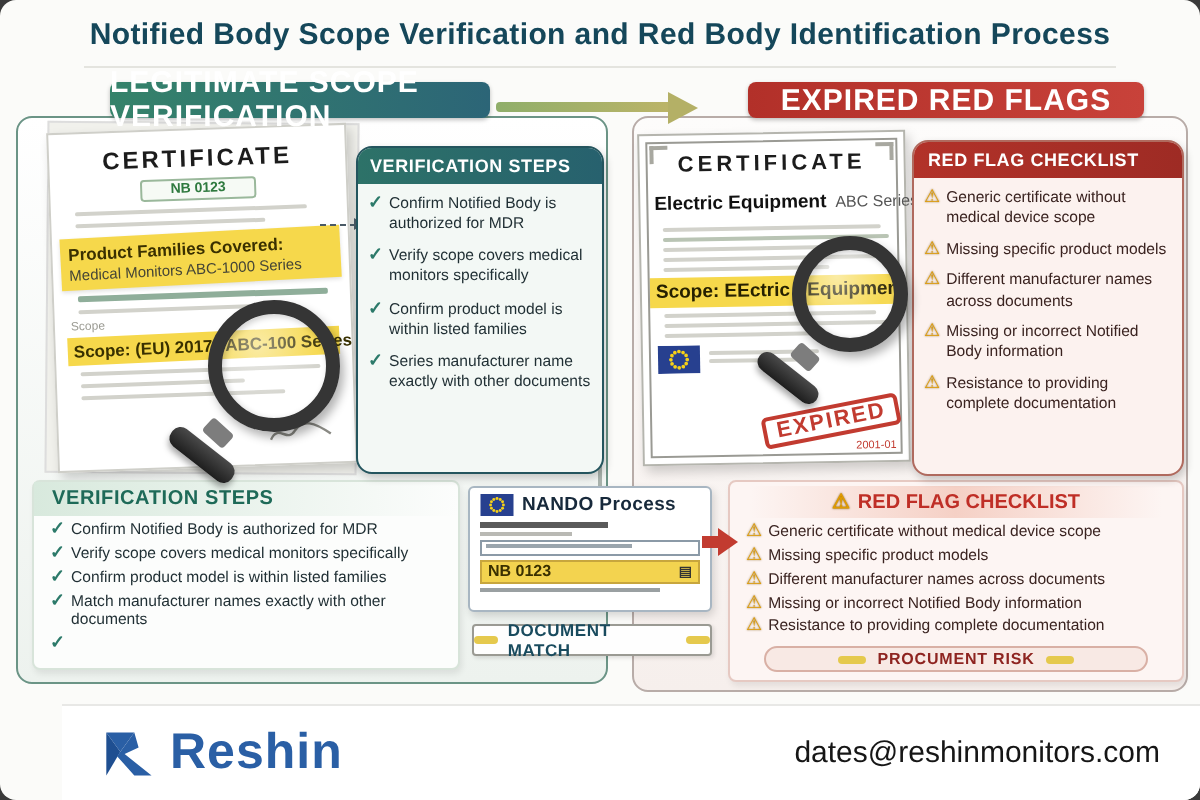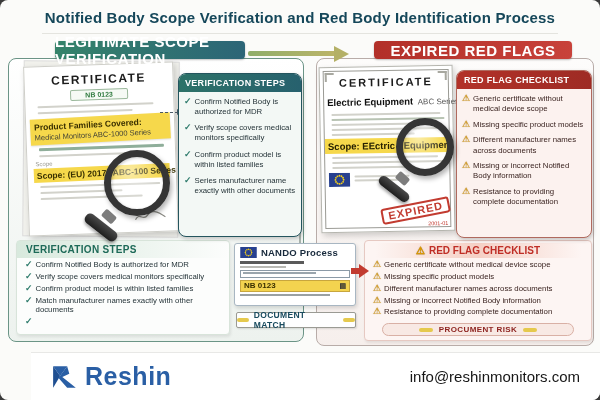--- a/index.html
+++ b/index.html
@@ -441,16 +441,16 @@
 
   <div class="footer">
     <div class="brand">
       <svg width="28" height="28" viewBox="0 0 26 26">
         <polygon points="2,3 15,3 8.5,12" fill="#2a5fa5"></polygon>
         <polygon points="2,3 8.5,12 2,23" fill="#1f4f91"></polygon>
         <polygon points="15,3 17,10 10.5,13 23,23 15,23 7,14" fill="#2a5fa5"></polygon>
       </svg>
       <span class="name">Reshin</span>
     </div>
-    <div class="email">info@reshinmonitors.com</div>
+    <div class="email">dates@reshinmonitors.com</div>
   </div>
 
 </div>
 
 </body></html>

